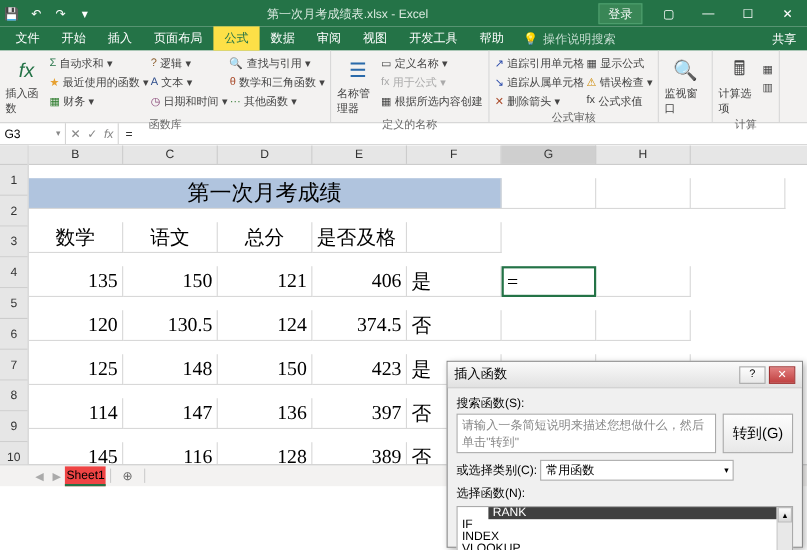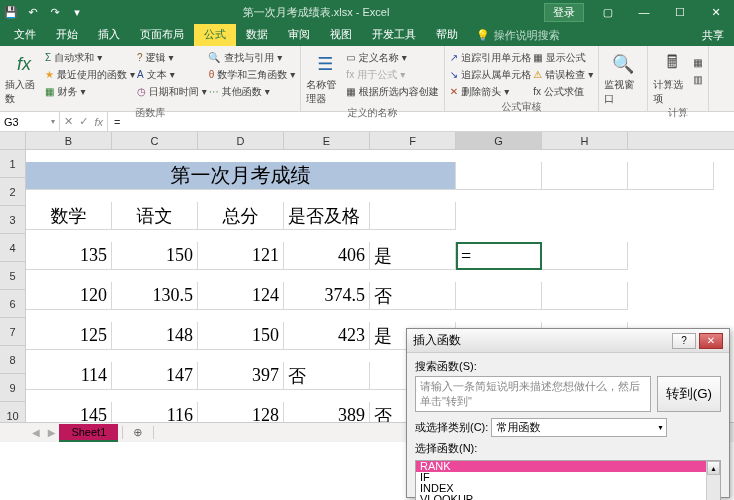--- a/index.html
+++ b/index.html
@@ -50,39 +50,39 @@
 .cell { flex: 0 0 86px; border-right: 1px solid #d8d8d8; border-bottom: 1px solid #d8d8d8; display: flex; align-items: center; font-size: 18px; font-family: "SimSun", serif; padding: 0 4px; color: #000; }
 .cell.num { justify-content: flex-end; }
 .cell.txt { justify-content: flex-start; }
 .cell.ctr { justify-content: center; }
 .cell.titlecell { background: #b0c4de; font-size: 20px; justify-content: center; }
 .cell.active { border: 2px solid #247347; padding: 0 3px; }
 
 
 .bottom-tabs { height: 20px; border-top: 1px solid #ccc; background: #f3f2f1; display: flex; align-items: center; font-size: 11px; padding-left: 28px; }
 .bottom-tabs .navbtn { color: #aaa; padding: 0 4px; font-size: 10px; }
-.bottom-tabs .st { padding: 2px 12px; background: #be185d; border-bottom: 2px solid #247347; }
+.bottom-tabs .st { padding: 2px 1px; background: #ef4444; border-bottom: 2px solid #247347; }
 .bottom-tabs .plus { padding: 0 10px; color: #666; border-left: 1px solid #ccc; border-right: 1px solid #ccc; margin-left: 4px; }
 
 
 .dialog { position: absolute; left: 406px; top: 328px; width: 324px; height: 170px; background: #f0f0f0; border: 1px solid #8a8a8a; box-shadow: 2px 2px 6px rgba(0,0,0,.3); font-size: 11px; }
 .dialog .dtitle { height: 24px; background: linear-gradient(#fafafa,#e1e1e1); display: flex; align-items: center; padding: 0 6px; font-size: 12px; border-bottom: 1px solid #ccc; }
 .dialog .dtitle .spacer { flex: 1; }
 .dialog .dbtn { width: 24px; height: 16px; border: 1px solid #aaa; background: linear-gradient(#fdfdfd,#e8e8e8); margin-left: 3px; display: flex; align-items: center; justify-content: center; font-size: 10px; }
 .dialog .dbtn.close { background: linear-gradient(#e28080,#c04040); color: #fff; border-color: #a03030; }
 .dialog .dbody { padding: 6px 8px; }
 .dialog label { display: block; margin-bottom: 2px; }
 .dialog .search-row { display: flex; gap: 6px; margin-bottom: 6px; }
 .dialog .search-input { flex: 1; border: 1px solid #aaa; padding: 2px 4px; background: #fff; color: #888; font-size: 11px; }
 .dialog .go-btn { padding: 1px 8px; border: 1px solid #aaa; background: linear-gradient(#fdfdfd,#e8e8e8); }
 .dialog .cat-select { width: 176px; border: 1px solid #aaa; padding: 1px 4px; background: #fff; display: inline-flex; align-items: center; }
 .dialog .cat-select .arrow { margin-left: auto; font-size: 8px; }
 .dialog .func-list { margin-top: 4px; border: 1px solid #aaa; background: #fff; height: 58px; overflow: hidden; position: relative; }
 .dialog .func-list .fn { padding: 0 4px; font-size: 11px; line-height: 11px; }
-.dialog .func-list .fn.sel { background: #ec4899; color: #fff; }
+.dialog .func-list .fn.sel { background: #404040; color: #fff; margin-left: 28px; }
 .dialog .func-list .scroll { position: absolute; right: 0; top: 0; width: 14px; height: 100%; background: #e8e8e8; border-left: 1px solid #ccc; }
 .dialog .func-list .scroll .sbtn { height: 14px; background: linear-gradient(#fdfdfd,#d8d8d8); border: 1px solid #bbb; display: flex; align-items: center; justify-content: center; font-size: 8px; }
 </style>
 </head>
 <body>
 
 <div class="titlebar">
   <div class="left-icons">
     <div class="ticon">💾</div>
     <div class="ticon">↶</div>
@@ -290,20 +290,21 @@
       <div class="cell num">150</div>
       <div class="cell num">423</div>
       <div class="cell txt">是</div>
       <div class="cell"></div>
       <div class="cell"></div>
     </div>
 
     <div class="datarow">
       <div class="cell num">114</div>
       <div class="cell num">147</div>
+      <div class="cell num">136</div>
       <div class="cell num">397</div>
       <div class="cell txt">否</div>
       <div class="cell"></div>
       <div class="cell"></div>
     </div>
 
     <div class="datarow">
       <div class="cell num">145</div>
       <div class="cell num">116</div>
       <div class="cell num">128</div>

